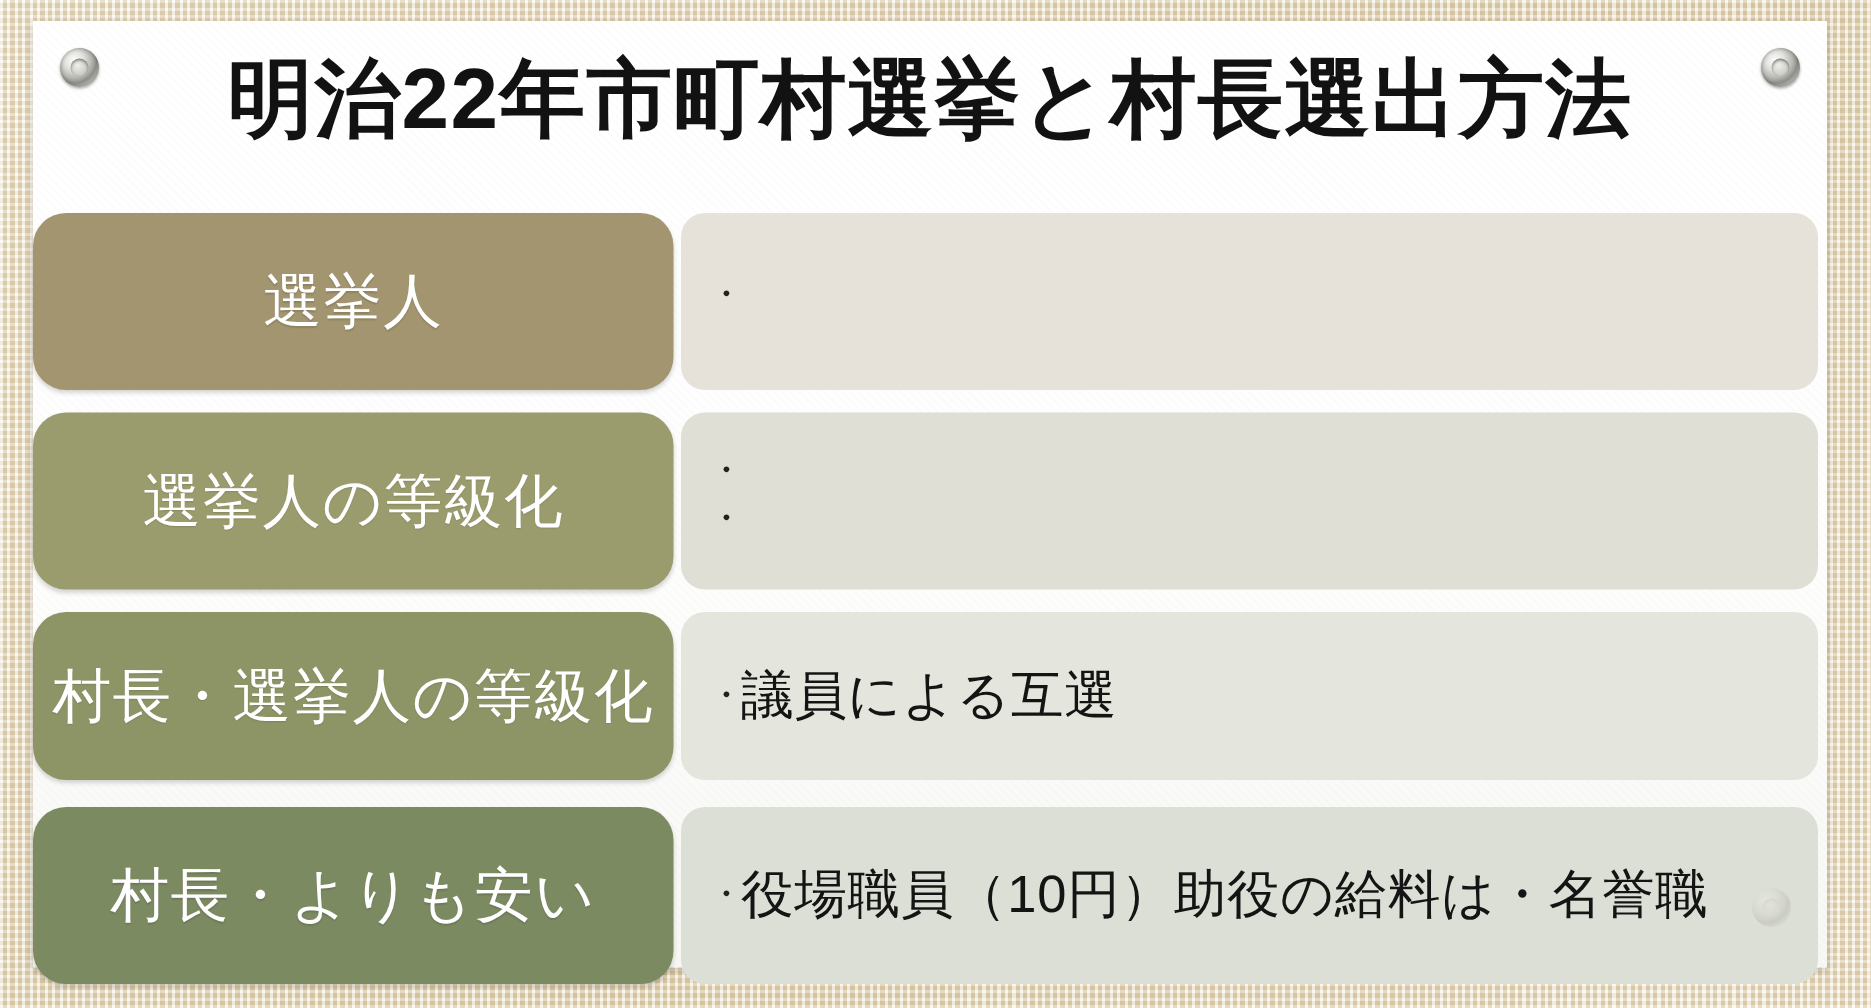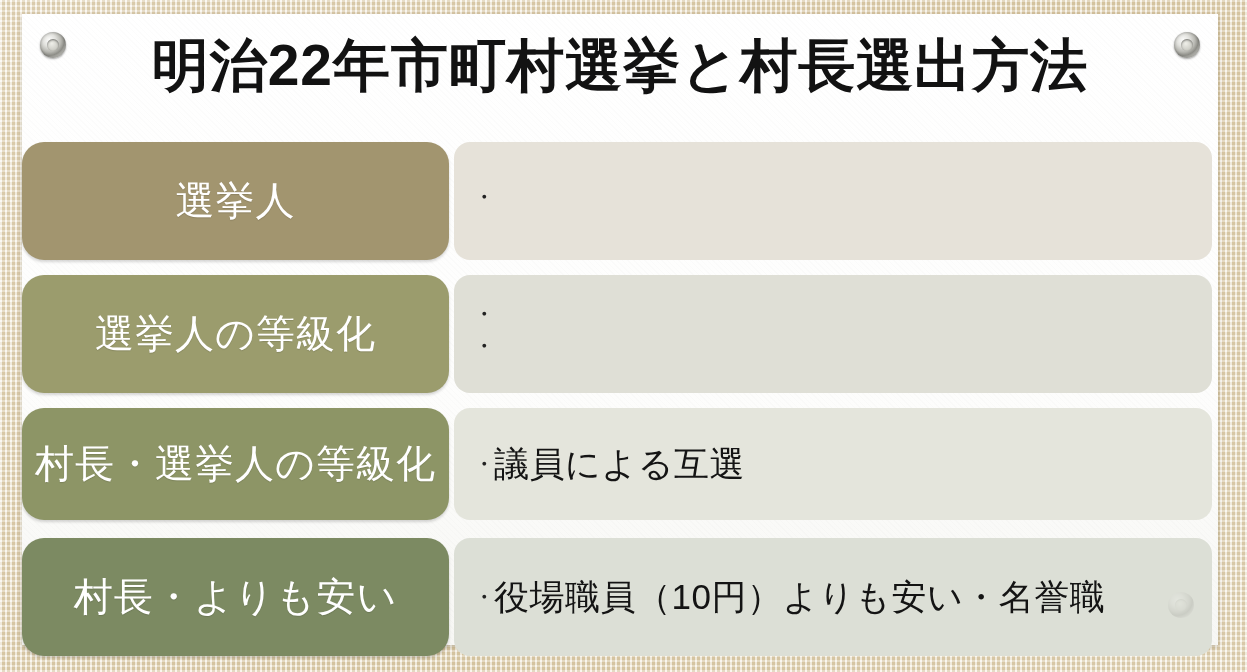--- a/index.html
+++ b/index.html
@@ -221,20 +221,20 @@
             <span class="bullet-text">議員による互選</span>
           </div>
         </div>
       </div>
 
       <div class="row" id="row-3">
         <div class="row-label" id="label-3" style="background-color: rgb(124, 138, 98);">村長・よりも安い</div>
         <div class="row-content" id="content-3" style="background-color: rgb(220, 223, 214);">
           <div class="bullet-line">
             <span class="bullet-mark">・</span>
-            <span class="bullet-text">役場職員（10円）よりも安い・名誉職</span>
+            <span class="bullet-text">役場職員（10円）助役の給料は・名誉職</span>
           </div>
         </div>
       </div>
 
     </div>
   </div>
 </div>
 
 </body></html>

